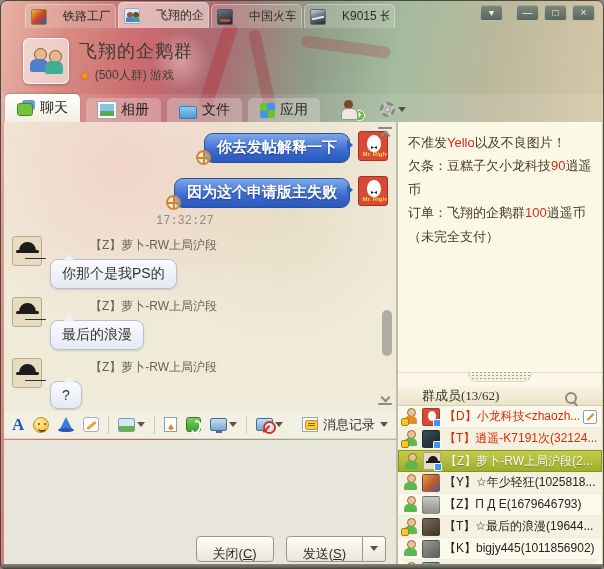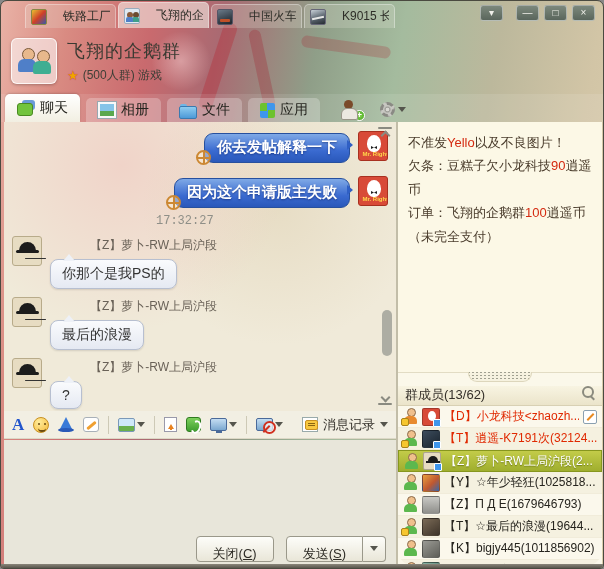--- a/index.html
+++ b/index.html
@@ -26,21 +26,21 @@
   .ticon.train1 { background:linear-gradient(160deg,#6a7a88 0%,#38424c 60%,#20262c 100%); border:1px solid #556; }
   .ticon.train1::after { content:""; display:block; margin:9px 2px 0; height:3px; background:#c05028; border-radius:1px; }
   .ticon.train2 { background:linear-gradient(160deg,#c8d0d8 0%,#5a646e 55%,#262c32 100%); border:1px solid #667; }
   .ticon.train2::after { content:""; display:block; margin:7px 1px 0; height:2px; background:#e8e8e8; transform:rotate(-12deg); }
   .wcontrols { margin-left:auto; display:flex; gap:5px; align-self:flex-start; padding:4px 8px 0 0; }
   .wbtn { width:23px; height:16px; border-radius:3px; background:linear-gradient(#7c887c,#5a665c); border:1px solid rgba(255,255,255,.45);
     color:#f0f0ea; font-size:10px; line-height:14px; text-align:center; cursor:default; }
   .wbtn.menu { margin-right:8px; }
 
   
-  .header { position:absolute; left:0; top:27px; width:100%; height:66px; display:flex; align-items:center; padding-left:10px; }
+  .header { position:absolute; left:0; top:27px; width:100%; height:66px; display:flex; align-items:center; padding-left:22px; }
   .gavatar { width:46px; height:46px; border-radius:6px; background:rgba(255,255,255,.55); border:1px solid rgba(255,255,255,.8);
     box-shadow:0 1px 3px rgba(0,0,0,.25); position:relative; flex:none; cursor:pointer; }
   .gavatar .p1,.gavatar .p2 { position:absolute; width:18px; height:26px; }
   .gavatar .p1 { left:6px; top:9px; }
   .gavatar .p2 { left:21px; top:11px; }
   .gavatar .p1::before,.gavatar .p2::before { content:""; position:absolute; left:4px; top:0; width:11px; height:11px; border-radius:50%; background:#e8b88c; border:1px solid #7a5a3a; }
   .gavatar .p1::after { content:""; position:absolute; left:0; top:11px; width:18px; height:13px; border-radius:6px 6px 2px 2px; background:#4f7fc8; }
   .gavatar .p2::after { content:""; position:absolute; left:0; top:11px; width:18px; height:13px; border-radius:6px 6px 2px 2px; background:#3fae92; }
   .htext { margin-left:10px; }
   .gtitle { font-size:18px; color:#3a3a32; letter-spacing:1px; }
@@ -116,22 +116,22 @@
   .bubble-in { position:relative; display:inline-block; margin-top:5px; padding:5px 11px; border-radius:8px;
     background:linear-gradient(#fafbfd,#e5e9f2); border:1px solid #b7bfd0; color:#333; font-size:14px; box-shadow:0 1px 2px rgba(0,0,0,.12); }
   .bubble-in::before { content:""; position:absolute; left:12px; top:-6px; width:0; height:0; border:6px solid transparent; border-bottom:7px solid #eef1f7; border-top:none; }
 
   
   .announcement { height:250px; padding:9px 10px; background:#fcf8e6; font-size:13px; line-height:1.8; color:#4a3c2c; overflow:hidden; cursor:text; }
   .announcement .red { color:#d42a10; }
   .splitter { height:14px; position:relative; background:#fbf8ea; border-top:1px solid #e2dcc4; cursor:row-resize; }
   .grip { position:absolute; left:50%; top:-1px; transform:translateX(-50%); width:64px; height:10px; background:#f6f2e0; border:1px solid #ddd6bc; border-top:none; border-radius:0 0 9px 9px;
     background-image:radial-gradient(#a0a090 .8px,transparent .9px); background-size:4px 3px; background-position:6px 2px; }
-  .mheader { height:20px; flex:none; display:flex; align-items:flex-start; padding:0 7px; background:linear-gradient(#f8f4e2,#ebe4ca); border-bottom:1px solid #d8d0b4;
-    font-size:13px; color:#35302a; }
+  .mheader { height:20px; flex:none; display:flex; align-items:flex-end; padding:0 24px; background:linear-gradient(#f8f4e2,#ebe4ca); border-bottom:1px solid #d8d0b4;
+    font-size:13px; color:#35302a;font-family:Liberation Serif, serif; }
   .icon-search { margin-left:auto; width:13px; height:13px; position:relative; cursor:pointer; }
   .icon-search::before { content:""; position:absolute; left:0; top:0; width:8px; height:8px; border:2px solid #8a8a7e; border-radius:50%; }
   .icon-search::after { content:""; position:absolute; right:0; bottom:0; width:5px; height:2px; background:#8a8a7e; transform:rotate(45deg); }
   .mlist { flex:1; overflow:hidden;border-radius:16px; }
   .mrow { height:22px; display:flex; align-items:center; gap:4px; padding:0 5px; font-size:12px; color:#26241e; border-bottom:1px solid #f1ecda; background:#fbf8ec; cursor:pointer; }
   .mrow:nth-child(even) { background:#f5f1e0; }
   .mrow .mname { white-space:nowrap; overflow:hidden; flex:1; }
   .mrow.redname .mname { color:#e02800; }
   .mrow.selected { background:linear-gradient(#c3cc49,#9fae2e); border:1px solid #87961e; color:#fff; }
   .mrow.selected .mname { color:#fff; text-shadow:0 1px 1px rgba(60,70,0,.5); }

